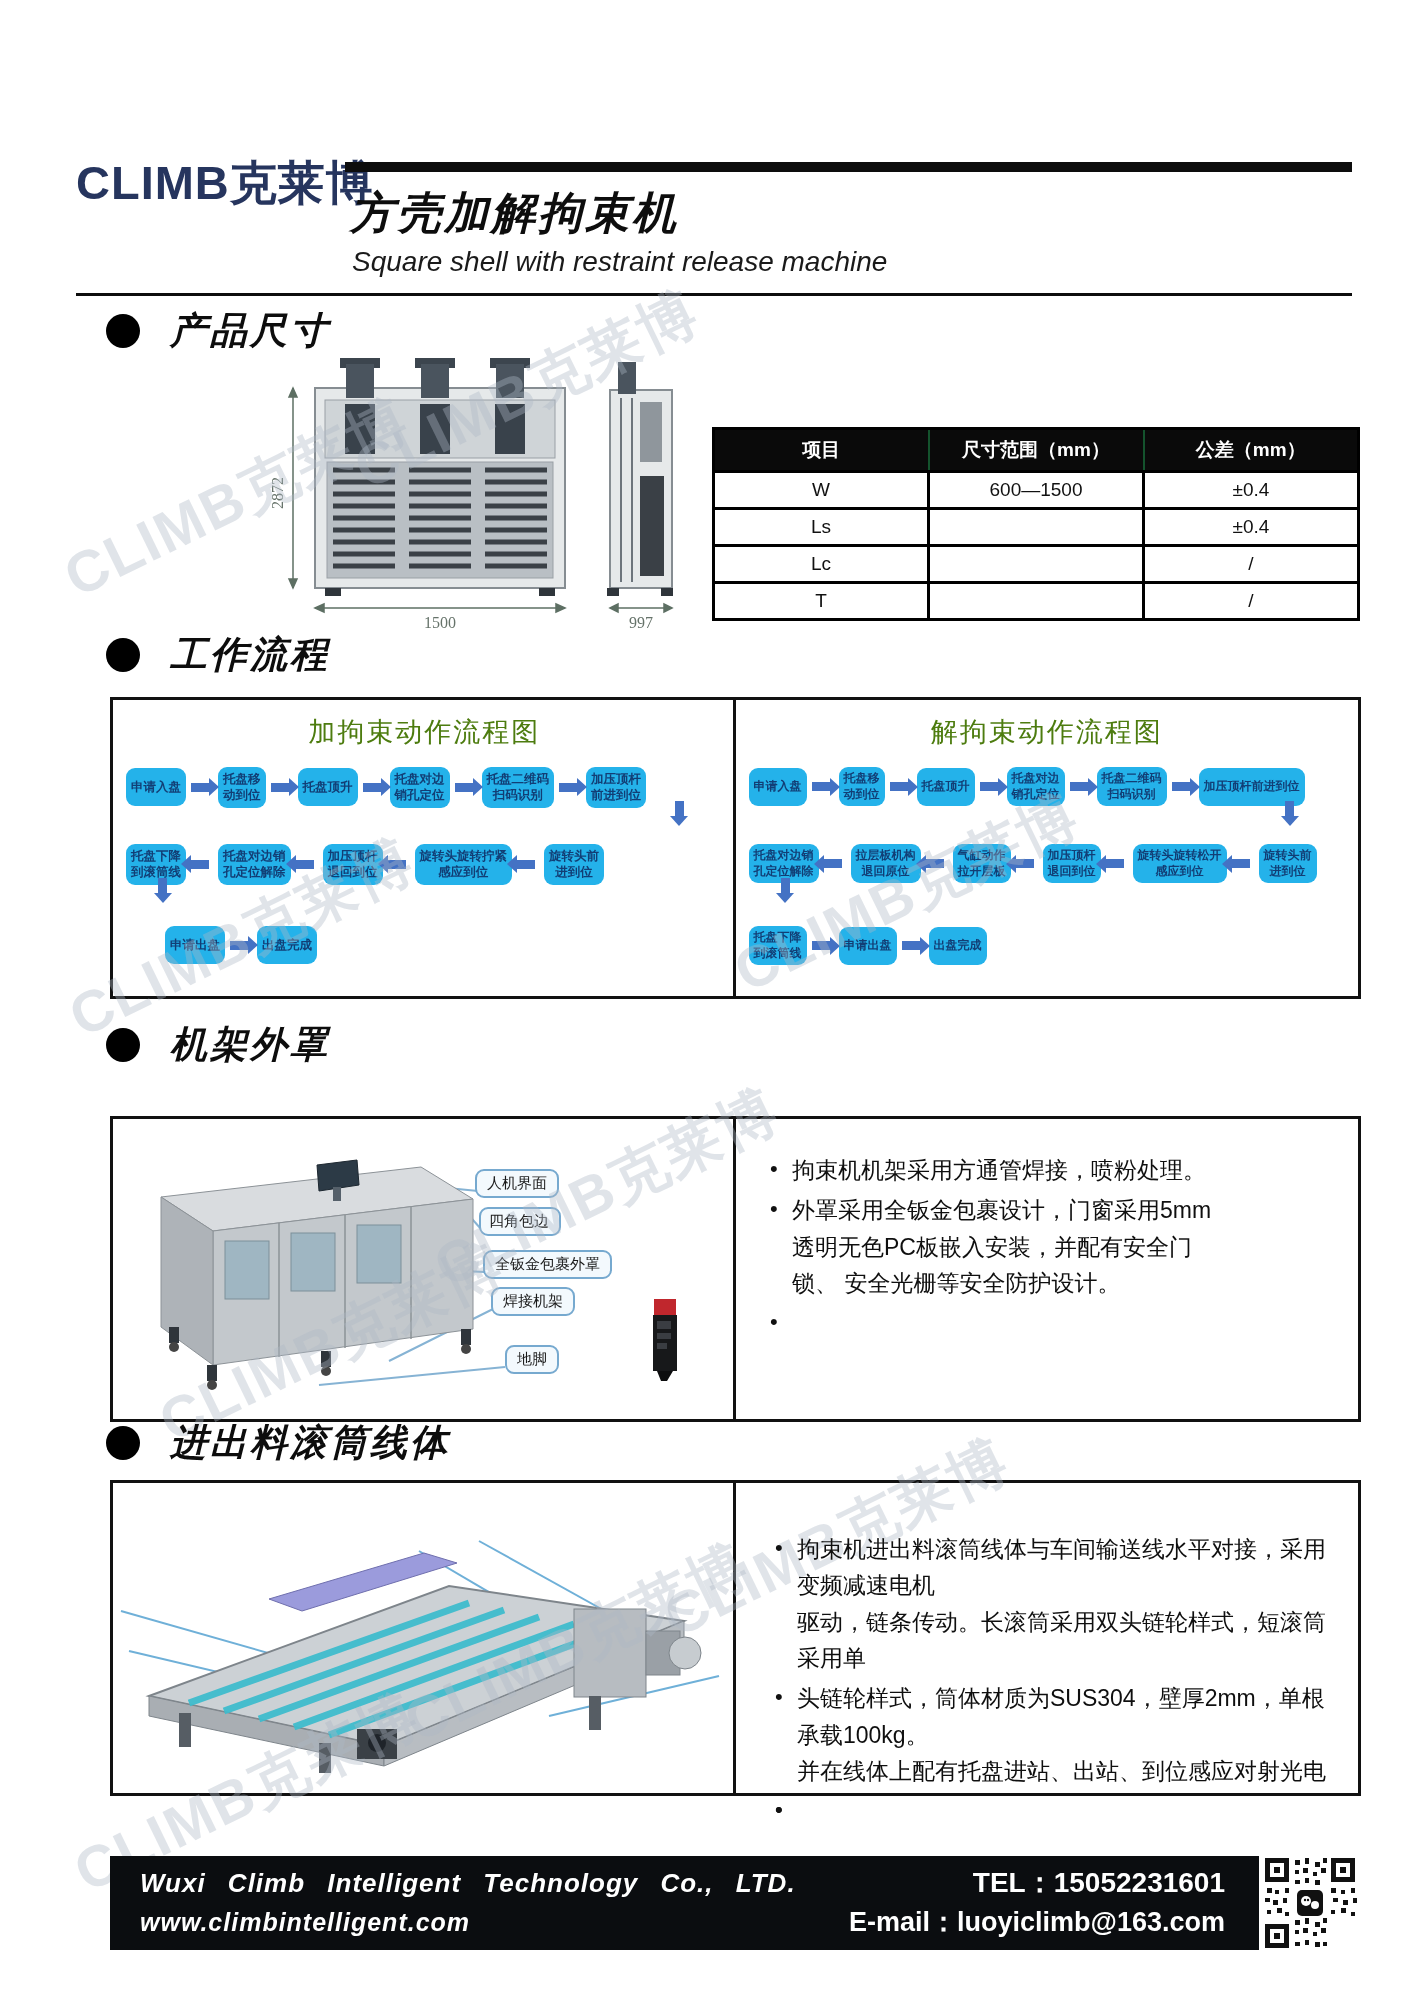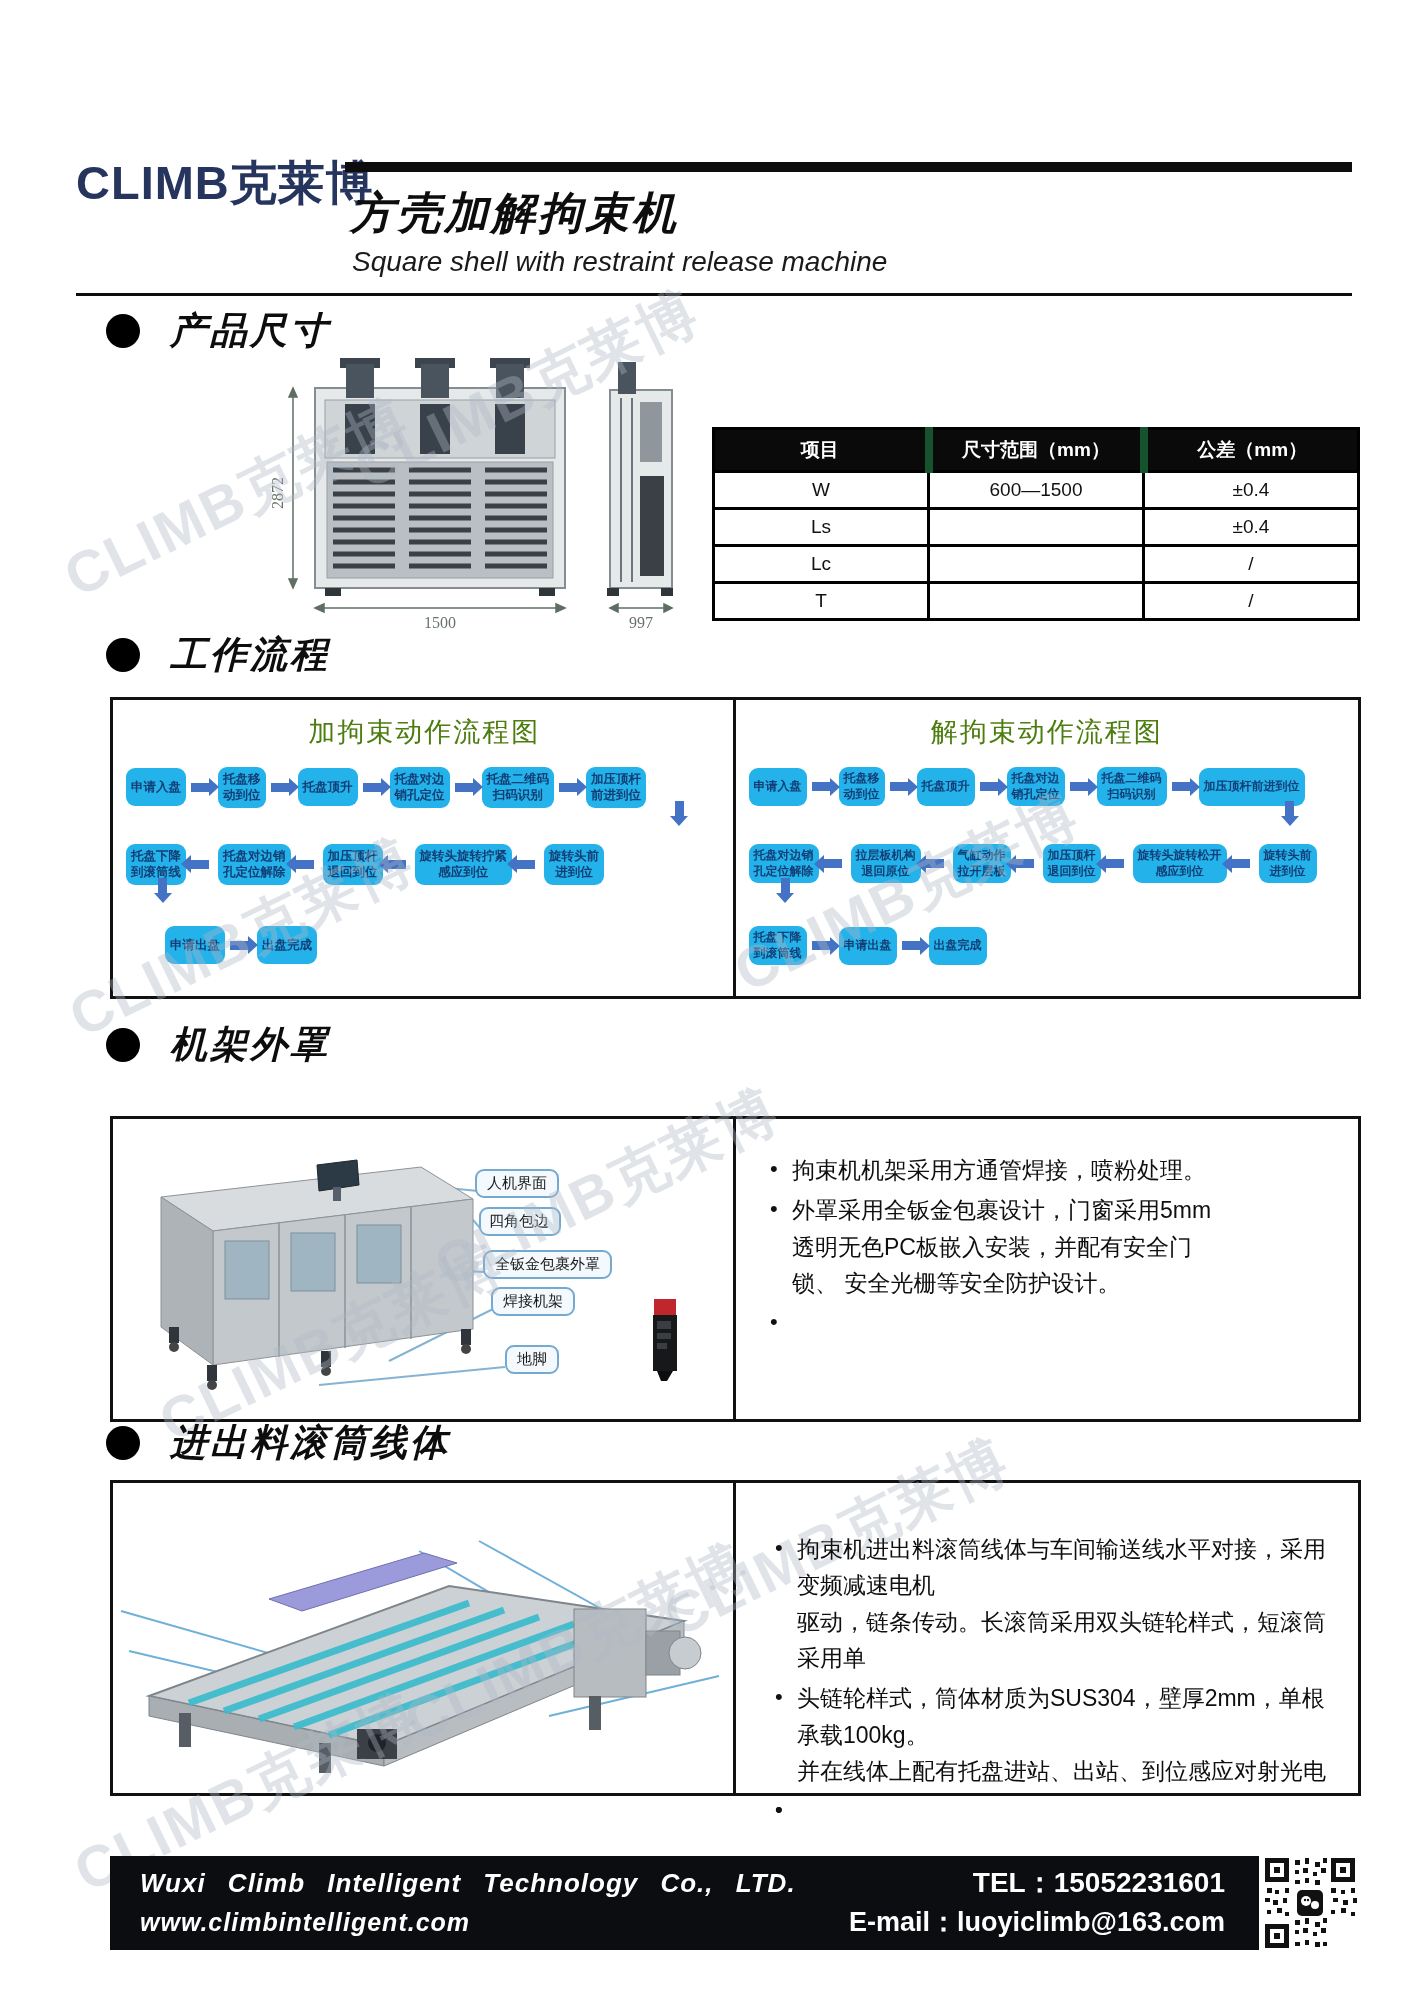--- a/index.html
+++ b/index.html
@@ -16,21 +16,21 @@
   .subtitle{position:absolute;left:352px;top:246px;font-size:28px;font-style:italic;color:#1a1a1a;z-index:1;}
   .hr{position:absolute;left:76px;top:293px;width:1276px;height:3px;background:#0d0d0d;z-index:1;}
   
   .sech{position:absolute;left:106px;display:flex;align-items:center;gap:30px;z-index:3;}
   .sech .dot{width:34px;height:34px;border-radius:50%;background:#000;flex:0 0 auto;}
   .sech .t{font-size:37px;font-weight:900;font-style:italic;letter-spacing:3px;color:#0d0d0d;}
   
   .dimtable{position:absolute;left:712px;top:427px;width:648px;border-collapse:collapse;z-index:3;
             border:3px solid #000;background:#fff;table-layout:fixed;}
   .dimtable th{background:#0a0a0a;color:#fff;font-size:19px;font-weight:600;height:38px;
-               border-left:8px solid #14532d;}
+               border-left:2px solid #14532d;}
   .dimtable th:first-child{border-left:none;}
   .dimtable td{border:3px solid #000;text-align:center;font-size:19px;height:32px;color:#111;}
   
   .frame{position:absolute;border:3px solid #111;z-index:1;}
   #wf-box{left:110px;top:697px;width:1245px;height:296px;}
   #fc-box{left:110px;top:1116px;width:1245px;height:300px;}
   #rl-box{left:110px;top:1480px;width:1245px;height:310px;}
   .vsplit{position:absolute;top:0;bottom:0;width:3px;background:#111;}
   
   .chart{position:absolute;top:0;bottom:0;width:50%;}

